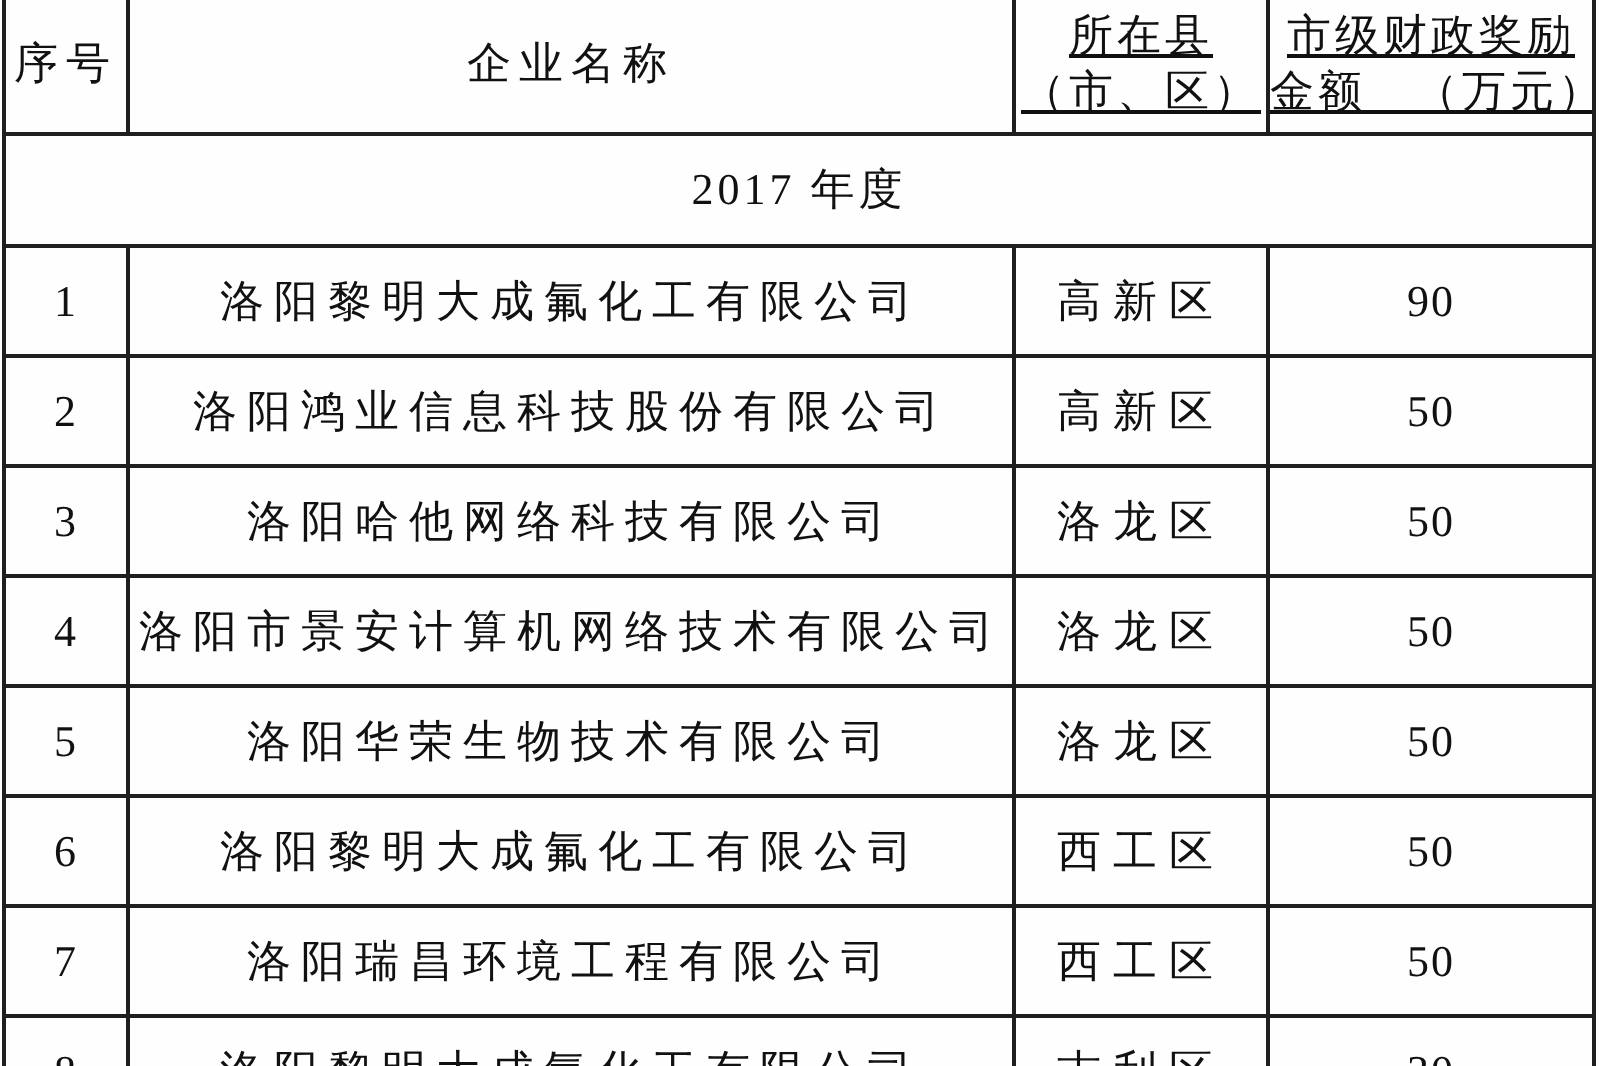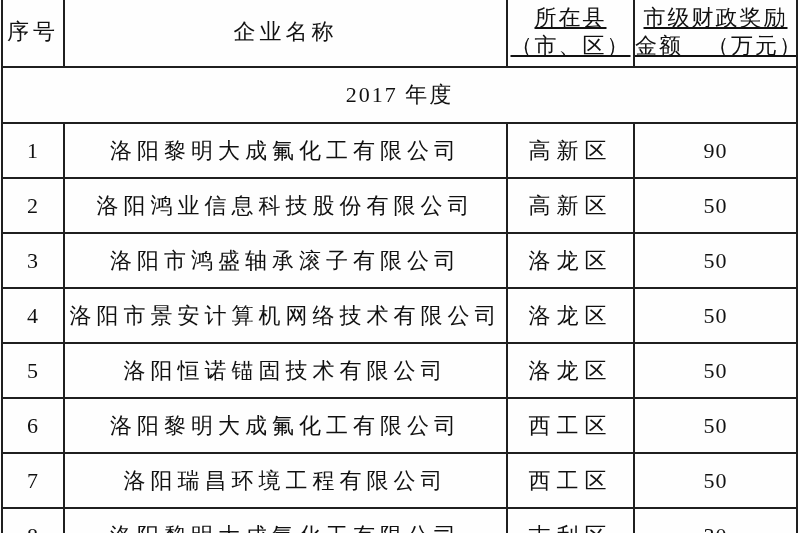--- a/index.html
+++ b/index.html
@@ -84,33 +84,33 @@
           <td class="num">90</td>
         </tr>
         <tr class="data-row">
           <td class="num">2</td>
           <td class="cjk">洛阳鸿业信息科技股份有限公司</td>
           <td class="district">高新区</td>
           <td class="num">50</td>
         </tr>
         <tr class="data-row">
           <td class="num">3</td>
-          <td class="cjk">洛阳市鸿盛轴承滚子有限公司</td>
+          <td class="cjk">洛阳哈他网络科技有限公司</td>
           <td class="district">洛龙区</td>
           <td class="num">50</td>
         </tr>
         <tr class="data-row">
           <td class="num">4</td>
           <td class="cjk">洛阳市景安计算机网络技术有限公司</td>
           <td class="district">洛龙区</td>
           <td class="num">50</td>
         </tr>
         <tr class="data-row">
           <td class="num">5</td>
-          <td class="cjk">洛阳恒诺锚固技术有限公司</td>
+          <td class="cjk">洛阳华荣生物技术有限公司</td>
           <td class="district">洛龙区</td>
           <td class="num">50</td>
         </tr>
         <tr class="data-row">
           <td class="num">6</td>
           <td class="cjk">洛阳黎明大成氟化工有限公司</td>
           <td class="district">西工区</td>
           <td class="num">50</td>
         </tr>
         <tr class="data-row">

